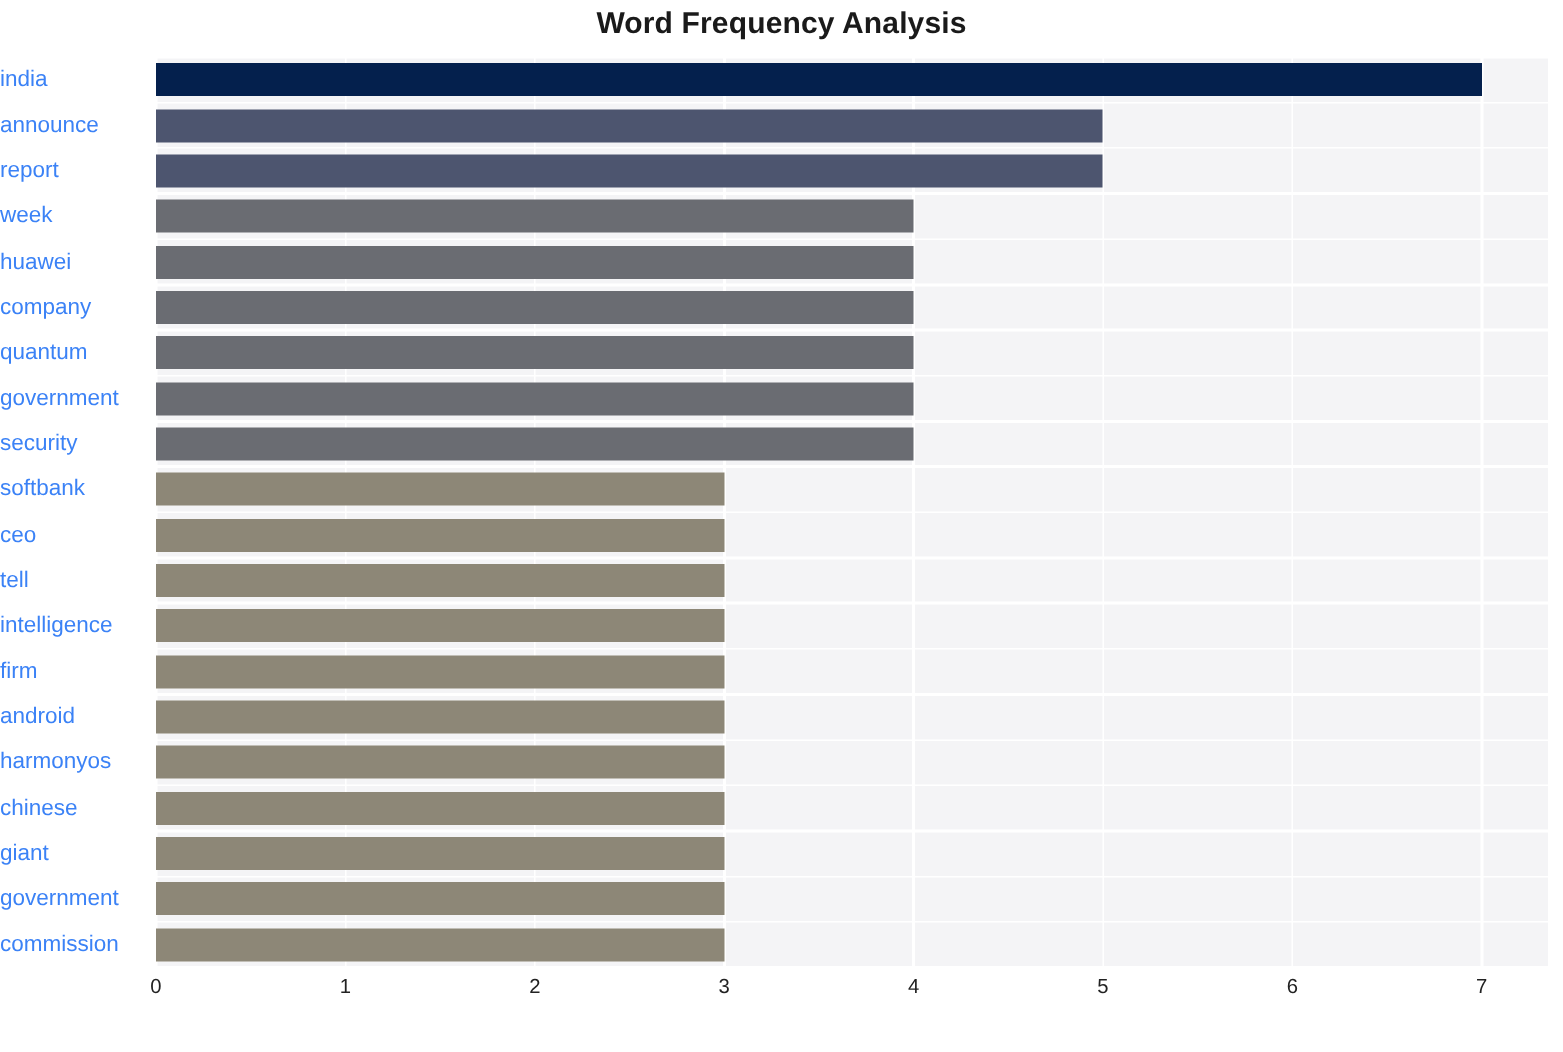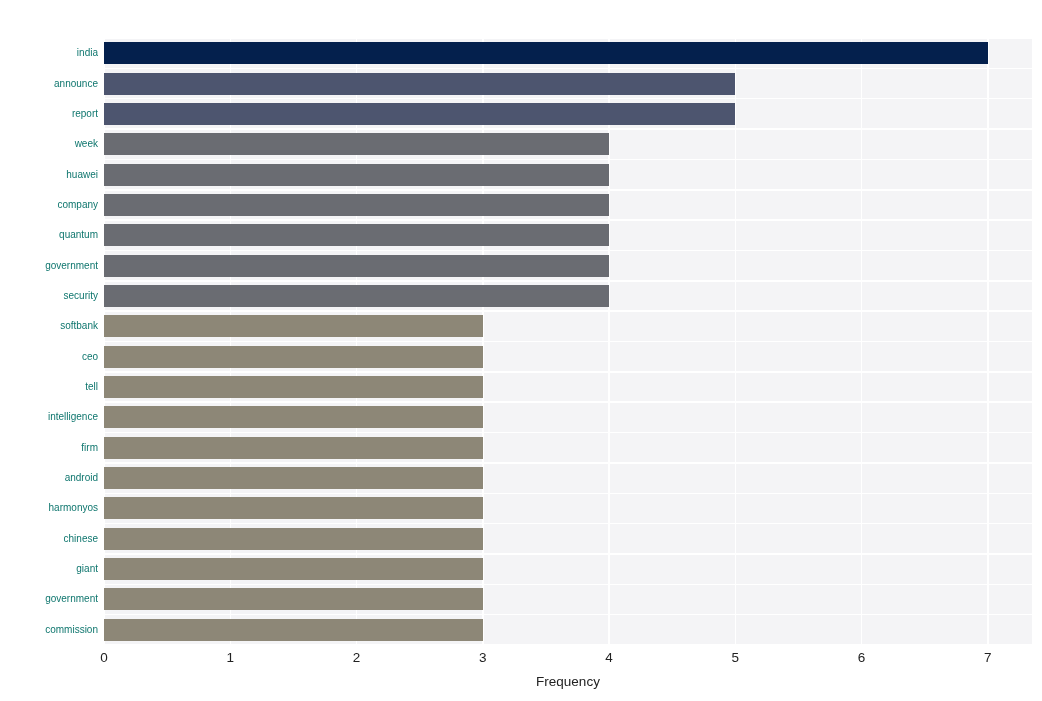--- a/index.html
+++ b/index.html
@@ -57,23 +57,23 @@
   .bar {
     position: absolute;
     left: 0;
     height: 22px;
   }
   
   .ylabel {
     position: absolute;
     right: 0;
     width: 98px;
-    text-align: right;
-    font-size: 10px;
-    color: #0f766e;
+    text-align: left;
+    font-size: 15px;
+    color: #3b82f6;
     line-height: 16px;
     height: 16px;
   }
   #ylabels {
     position: absolute;
     left: 0;
     top: 38px;
     width: 98px;
     height: 607px;
   }
@@ -102,20 +102,21 @@
     text-align: center;
     font-size: 13.5px;
     color: #222222;
   }
 </style>
 </head>
 <body>
 
 <div id="figure">
 
+  <div id="chart-title">Word Frequency Analysis</div>
 
   <div id="plot-area">
     <div id="vgrid-layer">
         <div class="vgrid" style="left: -0.75px;"></div>
         <div class="vgrid" style="left: 125.509px;"></div>
         <div class="vgrid" style="left: 251.767px;"></div>
         <div class="vgrid" style="left: 378.026px;"></div>
         <div class="vgrid" style="left: 504.284px;"></div>
         <div class="vgrid" style="left: 630.543px;"></div>
         <div class="vgrid" style="left: 756.801px;"></div>
@@ -195,15 +196,14 @@
       <div class="xlabel" style="left: 104px;">0</div>
       <div class="xlabel" style="left: 230.259px;">1</div>
       <div class="xlabel" style="left: 356.517px;">2</div>
       <div class="xlabel" style="left: 482.776px;">3</div>
       <div class="xlabel" style="left: 609.034px;">4</div>
       <div class="xlabel" style="left: 735.293px;">5</div>
       <div class="xlabel" style="left: 861.551px;">6</div>
       <div class="xlabel" style="left: 987.81px;">7</div>
     </div>
 
-  <div id="xaxis-title">Frequency</div>
 
 </div>
 
 </body></html>

